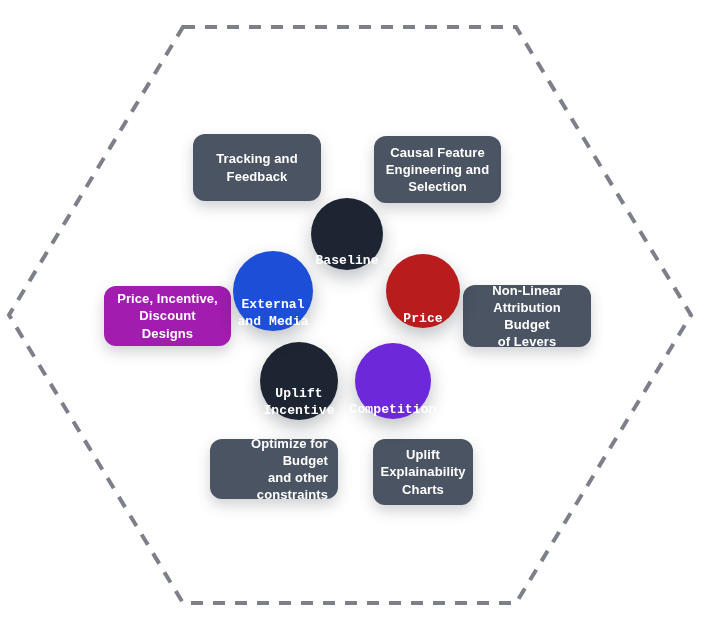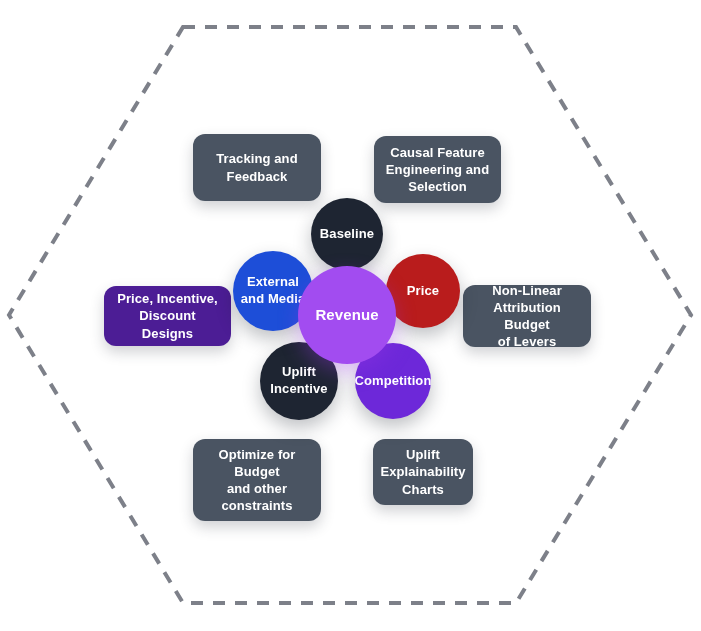--- a/index.html
+++ b/index.html
@@ -41,28 +41,29 @@
     box-shadow: 0 6px 14px rgba(40,46,58,0.22);
     letter-spacing: 0.1px;
   }
   .node-circle {
     position: absolute;
     box-sizing: border-box;
     background: #1e2532;
     border-radius: 50%;
     color: #ffffff;
     display: flex;
-    align-items: center;
+    align-items: flex-end;
     justify-content: center;
     text-align: center;
     font-weight: bold;
     font-size: 13px;
     line-height: 1.3;
     box-shadow: 0 8px 18px rgba(25,31,43,0.28);
     letter-spacing: 0.1px;
+    font-family: Liberation Mono, monospace;
   }
   .node-circle.center {
     background: #a24cf0;
     font-size: 15px;
     box-shadow: 0 8px 20px rgba(148,55,226,0.35);
     z-index: 5;
   }
   .lbl {
     display: block;
     white-space: pre-line;
@@ -80,30 +81,30 @@
   <div id="boxes-layer">
       <div class="node-box" style="left: 193px; top: 134px; width: 128px; height: 67px; background: rgb(74, 84, 98);">
         <span class="lbl">Tracking and
 Feedback</span>
       </div>
       <div class="node-box" style="left: 374px; top: 136px; width: 127px; height: 67px; background: rgb(74, 84, 98);">
         <span class="lbl">Causal Feature
 Engineering and
 Selection</span>
       </div>
-      <div class="node-box" style="left: 104px; top: 286px; width: 127px; height: 60px; background: #4c1d95;">
+      <div class="node-box" style="left: 104px; top: 286px; width: 127px; height: 60px; background: #a21caf;">
         <span class="lbl">Price, Incentive,
 Discount Designs</span>
       </div>
       <div class="node-box" style="left: 463px; top: 285px; width: 128px; height: 62px; background: rgb(74, 84, 98);">
         <span class="lbl">Non-Linear
 Attribution Budget
 of Levers</span>
       </div>
-      <div class="node-box" style="left: 193px; top: 439px; width: 128px; height: 82px; background: rgb(74, 84, 98);">
+      <div class="node-box" style="left: 210px; top: 439px; width: 128px; height: 60px; background: rgb(74, 84, 98); text-align: right;">
         <span class="lbl">Optimize for Budget
 and other
 constraints</span>
       </div>
       <div class="node-box" style="left: 373px; top: 439px; width: 100px; height: 66px; background: rgb(74, 84, 98);">
         <span class="lbl">Uplift Explainability
 Charts</span>
       </div>
     </div>
   <div id="circles-layer">
@@ -119,17 +120,14 @@
       <div class="node-circle" style="left: 260px; top: 342px; width: 78px; height: 78px; background: rgb(30, 37, 50);">
         <span class="lbl">Uplift
 Incentive</span>
       </div>
       <div class="node-circle" style="left: 233px; top: 251px; width: 80px; height: 80px; background: #1d4ed8;">
         <span class="lbl">External
 and Media</span>
       </div>
     </div>
 
-  <div class="node-circle center" id="center-node" style="left: 298px; top: 266px; width: 98px; height: 98px; background: rgb(162, 76, 240);">
-    <span class="lbl">Revenue</span>
-  </div>
 
 </div>
 
 </body></html>

